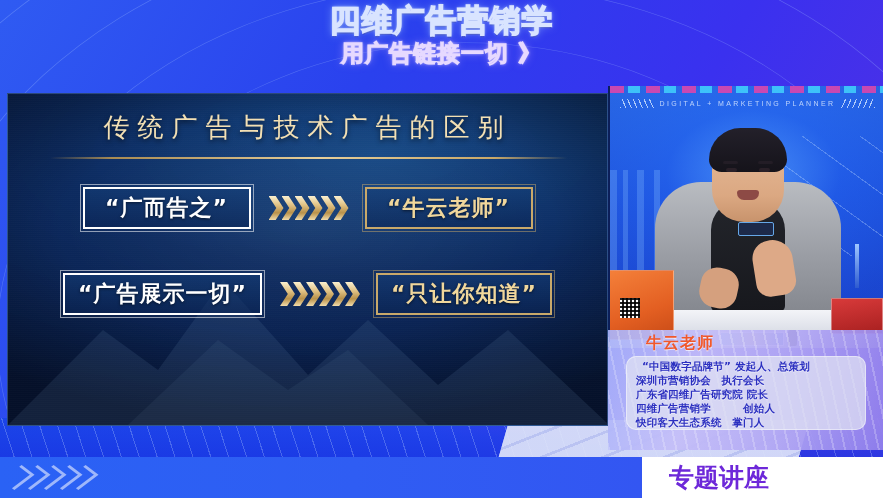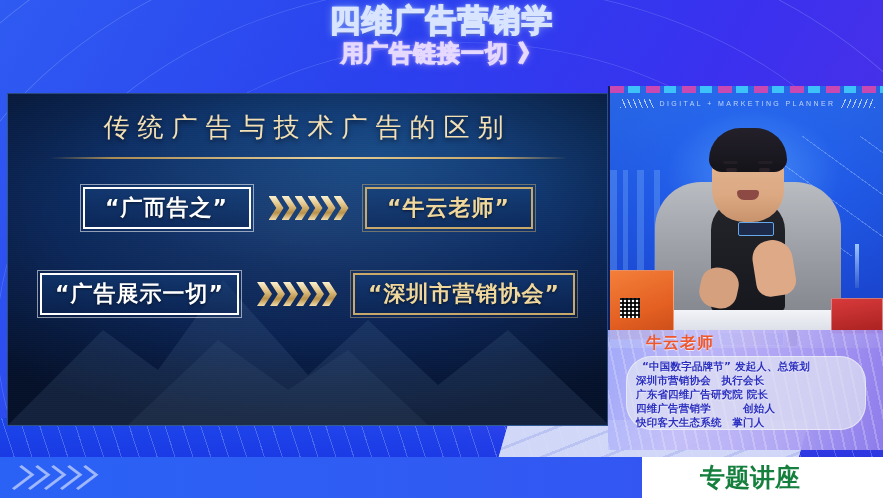--- a/index.html
+++ b/index.html
@@ -334,21 +334,21 @@
   .lower-name{
     position:absolute;left:38px;top:3px;
     font-size:16px;font-weight:bold;letter-spacing:1px;
     color:#f0582c;
     text-shadow:0 1px 0 rgba(255,255,255,.65);
     font-family:"DejaVu Sans","Liberation Sans",sans-serif;
   }
   .lower-card{
     position:absolute;left:18px;top:26px;width:240px;height:74px;
     background:rgba(226,228,242,.72);
-    border-radius:26px;
+    border-radius:10px;
     box-shadow:inset 0 0 0 1px rgba(255,255,255,.45);
     padding:3px 0 0 10px;
     box-sizing:border-box;
   }
   .cred{
     display:block;
     font-size:10.5px;font-weight:bold;
     line-height:14px;
     color:#2b2fc0;
     letter-spacing:.2px;
@@ -380,23 +380,23 @@
     border-right:3px solid rgba(255,255,255,.55);
     border-top:3px solid rgba(255,255,255,.55);
     transform:rotate(45deg) skew(-8deg,-8deg);
     margin-right:-1px;
   }
   .bb-white{
     flex:1;height:41px;background:#ffffff;
     display:flex;align-items:center;
   }
   .bb-topic{
-    margin-left:58px;
+    margin-left:27px;
     font-size:25px;font-weight:bold;
-    color:#15803d;
+    color:#6d28d9;
     font-family:"DejaVu Sans","Liberation Sans",sans-serif;
   }
 </style>
 </head>
 <body>
 
 <div id="stage">
 
   <div class="bg-base"></div>
   <div class="bg-arcs">
@@ -453,21 +453,21 @@
       <div class="row">
         <div class="pill left">“广告展示一切”</div>
         <div class="arrows">
           <i class="chev"></i>
             <i class="chev"></i>
             <i class="chev"></i>
             <i class="chev"></i>
             <i class="chev"></i>
             <i class="chev"></i>
         </div>
-        <div class="pill right">“深圳市营销协会”</div>
+        <div class="pill right">“只让你知道”</div>
       </div>
 
     </div>
   </div>
 
   <div class="video">
     <div class="vid-bg"></div>
     <div class="vid-topbars"></div>
     <div class="vid-diag"></div>
     <div class="vid-city"></div>

